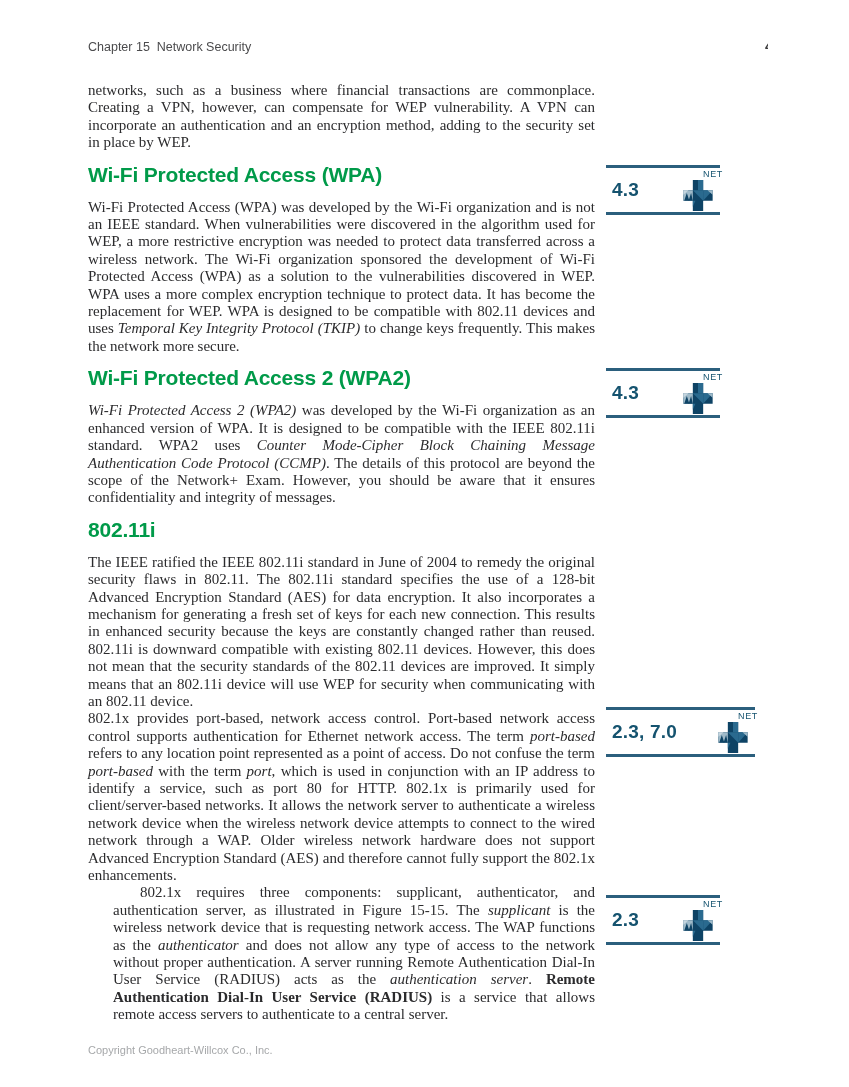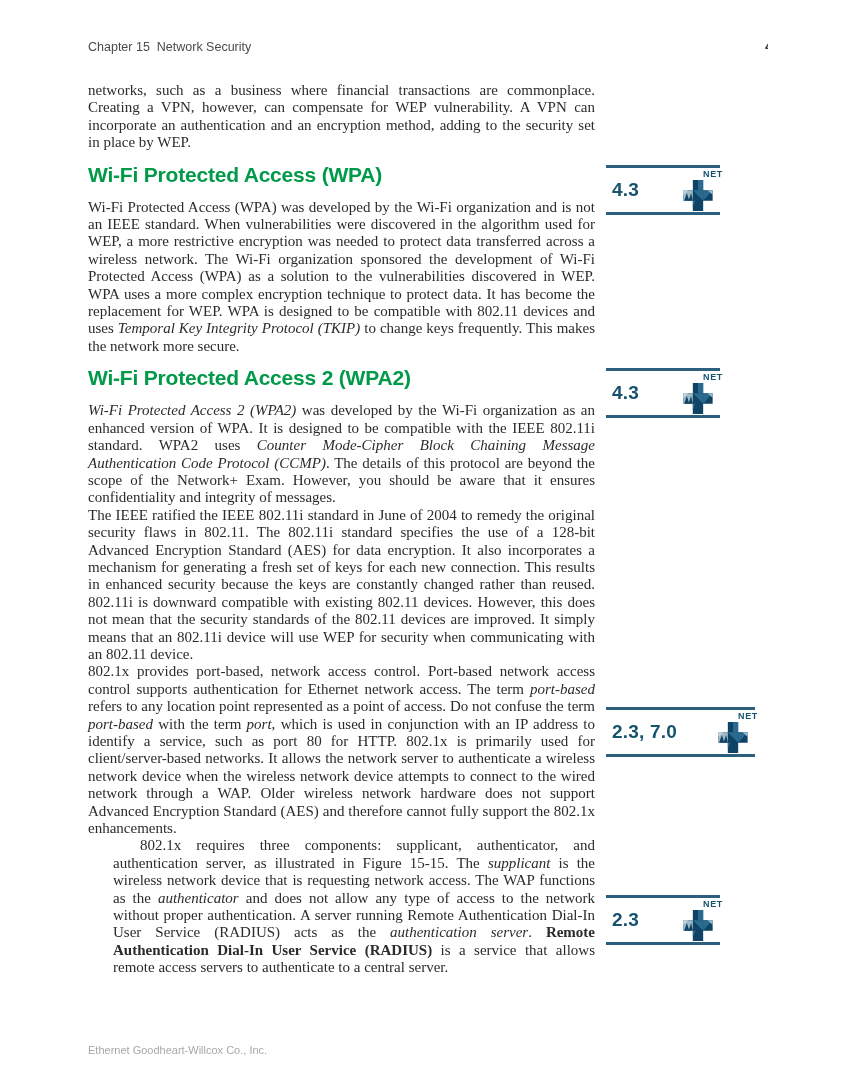--- a/index.html
+++ b/index.html
@@ -40,21 +40,21 @@
   }
   .sb0 { top:165px; } .sb1 { top:368px; } .sb2 { top:707px; width:149px; } .sb3 { top:895px; }
 
   .objective-number {
     flex:1; text-align:left;
     font-family:"Liberation Sans", sans-serif; font-weight:bold;
     font-size:19px; color:var(--sb-blue, #15536f); letter-spacing:0.2px;
   }
   .net-badge { width:36px; display:flex; flex-direction:column; align-items:center; }
   .net-label {
-    font-family:"Liberation Sans", sans-serif; font-weight:bold;
+    font-family:"Liberation Sans", sans-serif; font-weight:normal;
     font-size:9px; letter-spacing:0.6px; color:var(--sb-blue, #15536f); line-height:10px;padding-left:30px;
   }
   .plus-svg { width:30px; height:31px; margin-top:1px; display:block; }
   .f-dark   { fill:var(--icon-dark, #0e4365); }
   .f-mid    { fill:var(--icon-mid, #2a6a8f); }
   .f-light  { fill:var(--icon-light, #9fbac9); }
   .f-lighter{ fill:var(--icon-lighter, #c6d6df); }
 
   .page-footer {
     position:absolute; left:88px; top:1044px;
@@ -83,20 +83,21 @@
   </section>
 
   <section>
     <h2 class="section-heading">Wi-Fi Protected Access 2 (WPA2)</h2>
     <div>
             <p class="body-para"><span class="it">Wi-Fi Protected Access 2 (WPA2)</span><span> was developed by the Wi-Fi organization as an enhanced version of WPA. It is designed to be compatible with the IEEE 802.11i standard. WPA2 uses </span><span class="it">Counter Mode-Cipher Block Chaining Message Authentication Code Protocol (CCMP)</span><span>. The details of this protocol are beyond the scope of the Network+ Exam. However, you should be aware that it ensures confidentiality and integrity of messages.</span></p>
           </div>
   </section>
 
   <section>
+    <h2 class="section-heading">802.11i</h2>
     <div>
             <p class="body-para"><span>The IEEE ratified the IEEE 802.11i standard in June of 2004 to remedy the original security flaws in 802.11. The 802.11i standard specifies the use of a 128-bit Advanced Encryption Standard (AES) for data encryption. It also incorporates a mechanism for generating a fresh set of keys for each new connection. This results in enhanced security because the keys are constantly changed rather than reused. 802.11i is downward compatible with existing 802.11 devices. However, this does not mean that the security standards of the 802.11 devices are improved. It simply means that an 802.11i device will use WEP for security when communicating with an 802.11 device.</span></p>
           </div>
   </section>
 
   <section>
     <div>
             <p class="body-para"><span>802.1x provides port-based, network access control. Port-based network access control supports authentication for Ethernet network access. The term </span><span class="it">port-based</span><span> refers to any location point represented as a point of access. Do not confuse the term </span><span class="it">port-based</span><span> with the term </span><span class="it">port</span><span>, which is used in conjunction with an IP address to identify a service, such as port 80 for HTTP. 802.1x is primarily used for client/server-based networks. It allows the network server to authenticate a wireless network device when the wireless network device attempts to connect to the wired network through a WAP. Older wireless network hardware does not support Advanced Encryption Standard (AES) and therefore cannot fully support the 802.1x enhancements.</span></p>
             <p class="body-para indent"><span>802.1x requires three components: supplicant, authenticator, and authentication server, as illustrated in Figure 15-15. The </span><span class="it">supplicant</span><span> is the wireless network device that is requesting network access. The WAP functions as the </span><span class="it">authenticator</span><span> and does not allow any type of access to the network without proper authentication. A server running Remote Authentication Dial-In User Service (RADIUS) acts as the </span><span class="it">authentication server</span><span>. </span><span class="bd">Remote Authentication Dial-In User Service (RADIUS)</span><span> is a service that allows remote access servers to authenticate to a central server.</span></p>
           </div>
@@ -175,15 +176,15 @@
         <polygon class="f-dark" points="1,24 4,15 7,24"></polygon>
         <polygon class="f-dark" points="6,24 9,15 11,24"></polygon>
         <polygon class="f-mid" points="23,12 34,12 23,24"></polygon>
         <polygon class="f-light" points="28,12 34,12 34,17"></polygon>
         <polygon class="f-mid" points="11,24 14,24 11,31"></polygon>
       </svg>
     </span>
   </div>
 </div>
 
-  <div class="page-footer">Ethernet Goodheart-Willcox Co., Inc.</div>
+  <div class="page-footer">Copyright Goodheart-Willcox Co., Inc.</div>
 
 </div>
 
 </body></html>

